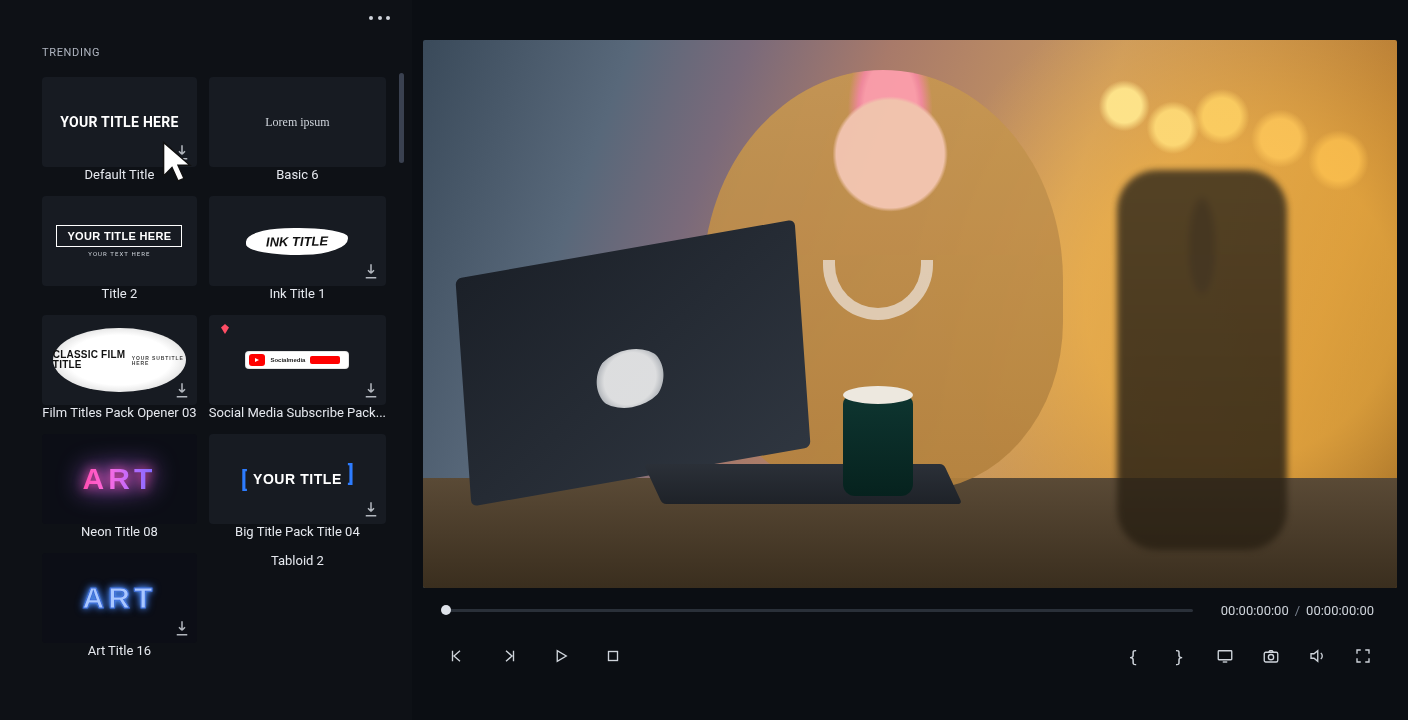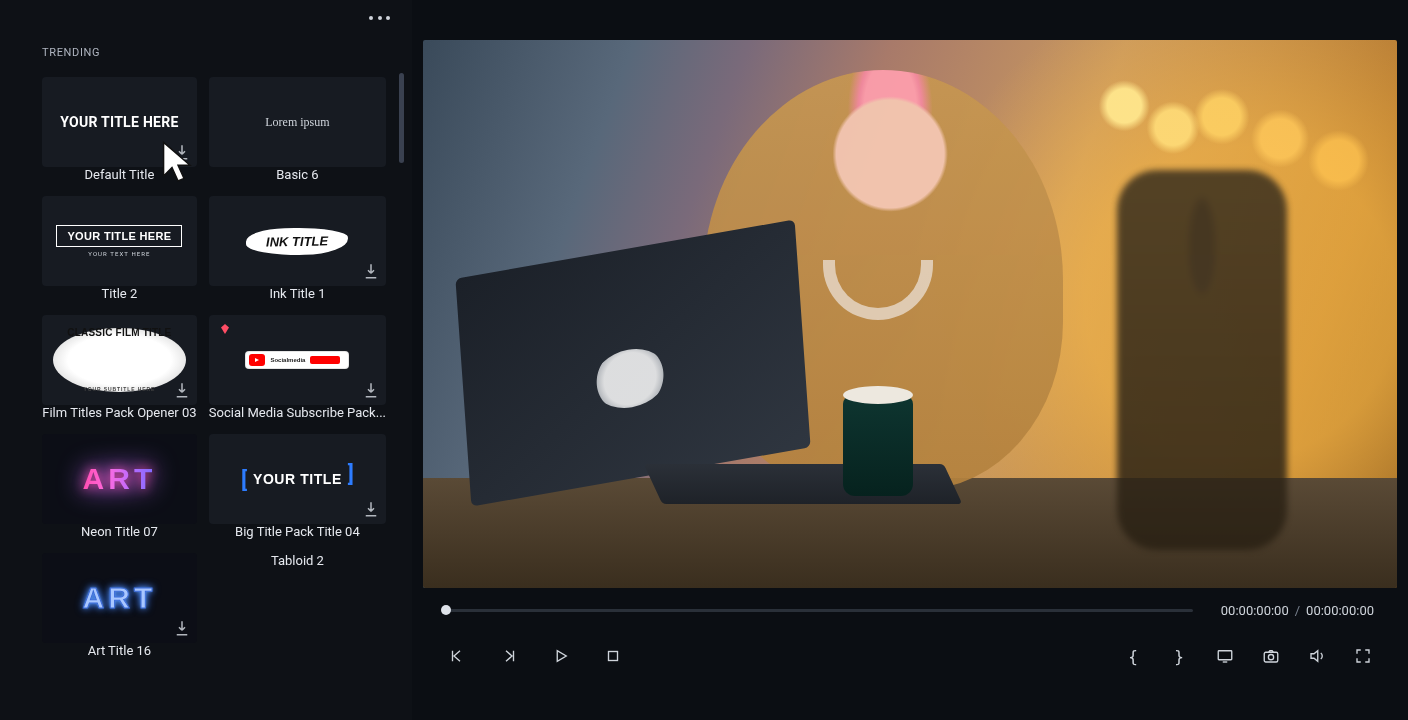--- a/index.html
+++ b/index.html
@@ -29,21 +29,21 @@
   .dl-icon{position:absolute;right:6px;bottom:6px;width:18px;height:18px;display:flex;align-items:center;justify-content:center;opacity:.85;}
   .label{margin-top:0;color:var(--text-0);font-size:13px;white-space:nowrap;overflow:hidden;text-overflow:ellipsis;text-align:center;}
   .scrollbar{position:absolute;right:8px;top:10px;width:5px;height:90px;background:#3a4150;border-radius:3px;}
   
   .p-default{color:#fff;font-weight:700;font-size:14px;letter-spacing:.02em;}
   .p-basic{color:#cfd4db;font-family:Georgia,'Times New Roman',serif;font-size:12px;}
   .p-title2{display:flex;flex-direction:column;align-items:center;gap:3px;}
   .p-title2 .box{border:1.5px solid #fff;padding:4px 10px;color:#fff;font-weight:800;font-size:11px;font-family:Arial,sans-serif;letter-spacing:.03em;}
   .p-title2 .sub{font-size:6px;letter-spacing:.18em;color:#cfd4db;}
   .p-ink{background:#fff;color:#111;font-weight:800;font-style:italic;font-family:'Arial Black',sans-serif;font-size:13px;padding:6px 20px;border-radius:40% 55% 45% 60% / 50% 40% 60% 45%;transform:rotate(-1deg);}
-  .p-film{width:86%;height:72%;background:radial-gradient(ellipse at 50% 50%, #fff 55%, #e9e9e9 70%, #9b9b9b 100%);border-radius:50%;display:flex;flex-direction:column;align-items:center;justify-content:space-between;filter:blur(.3px);}
+  .p-film{width:86%;height:72%;background:radial-gradient(ellipse at 50% 50%, #fff 55%, #e9e9e9 70%, #9b9b9b 100%);border-radius:50%;display:flex;flex-direction:row;align-items:center;justify-content:space-between;filter:blur(.3px);}
   .p-film .t1{font:800 10px/1 'Arial Black',sans-serif;color:#111;letter-spacing:.02em;}
   .p-film .t2{font:600 5px/1 Arial;color:#444;letter-spacing:.18em;margin-top:2px;}
   .p-sm{display:flex;align-items:center;gap:5px;background:#fff;border-radius:3px;padding:2px 8px 2px 3px;box-shadow:0 0 0 1px #e5e5e5;}
   .p-sm .yt{width:16px;height:12px;background:#ff0000;border-radius:3px;display:flex;align-items:center;justify-content:center;}
   .p-sm .yt::after{content:"";border-left:4px solid #fff;border-top:2.5px solid transparent;border-bottom:2.5px solid transparent;}
   .p-sm .txt{font:700 6px Arial;color:#222;}
   .p-sm .sub{width:30px;height:8px;background:#ff0000;border-radius:2px;}
   .p-neon{font:900 30px/1 'Arial Black',sans-serif;letter-spacing:4px;background:linear-gradient(90deg,#ff4db1,#ff6adf,#b86bff,#7a6bff);-webkit-background-clip:text;color:transparent;filter:drop-shadow(0 0 6px #ff4db1) drop-shadow(0 0 12px #b86bff);}
   .p-bigtitle{display:flex;align-items:center;gap:6px;}
   .p-bigtitle .br{color:#2d7cff;font-weight:700;font-size:22px;}
@@ -182,21 +182,21 @@
                 </svg>
             </div>
           </div>
           <div class="label">Social Media Subscribe Pack...</div>
         </div>
 
         <div class="item">
           <div class="thumb" style="background:#0c0e16">
             <div class="p-neon">ART</div>
           </div>
-          <div class="label">Neon Title 07</div>
+          <div class="label">Neon Title 08</div>
         </div>
 
         <div class="item">
           <div class="thumb dark">
             <div class="p-bigtitle">
               <span class="br">[</span>
               <span class="txt">YOUR TITLE</span>
               <span class="br" style="transform:translateY(-6px)">]</span>
             </div>
             <div class="dl-icon">

